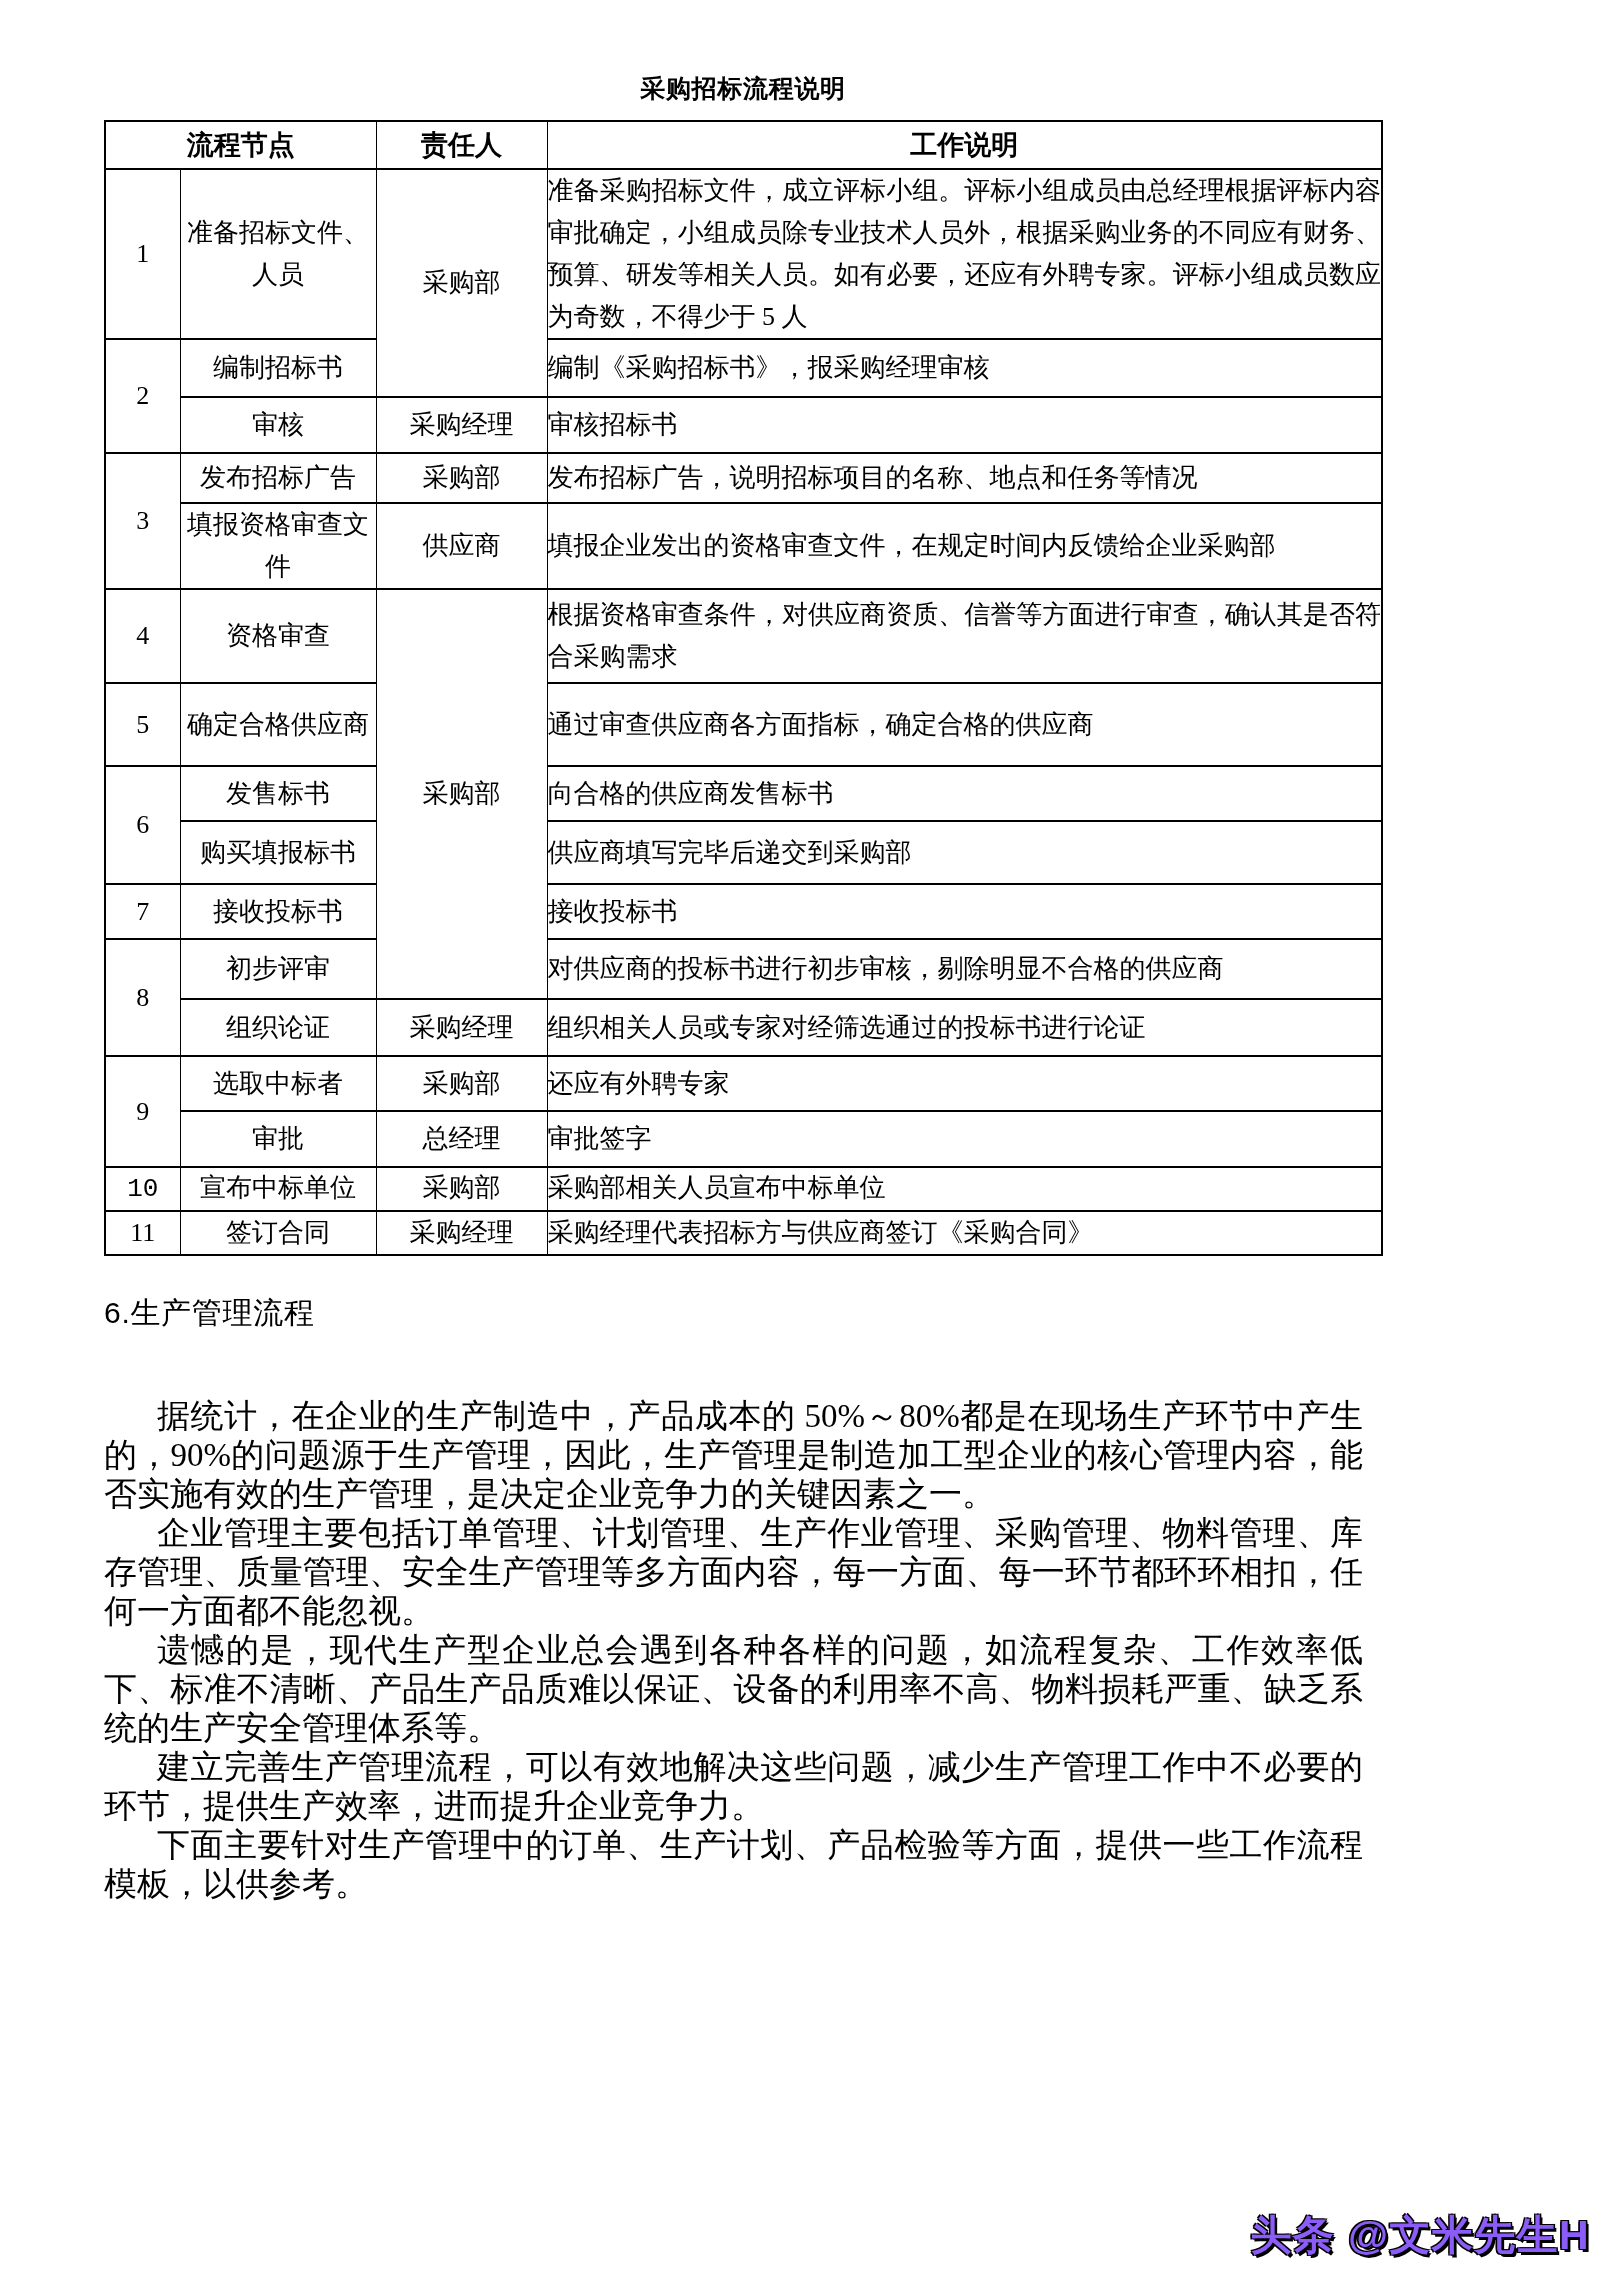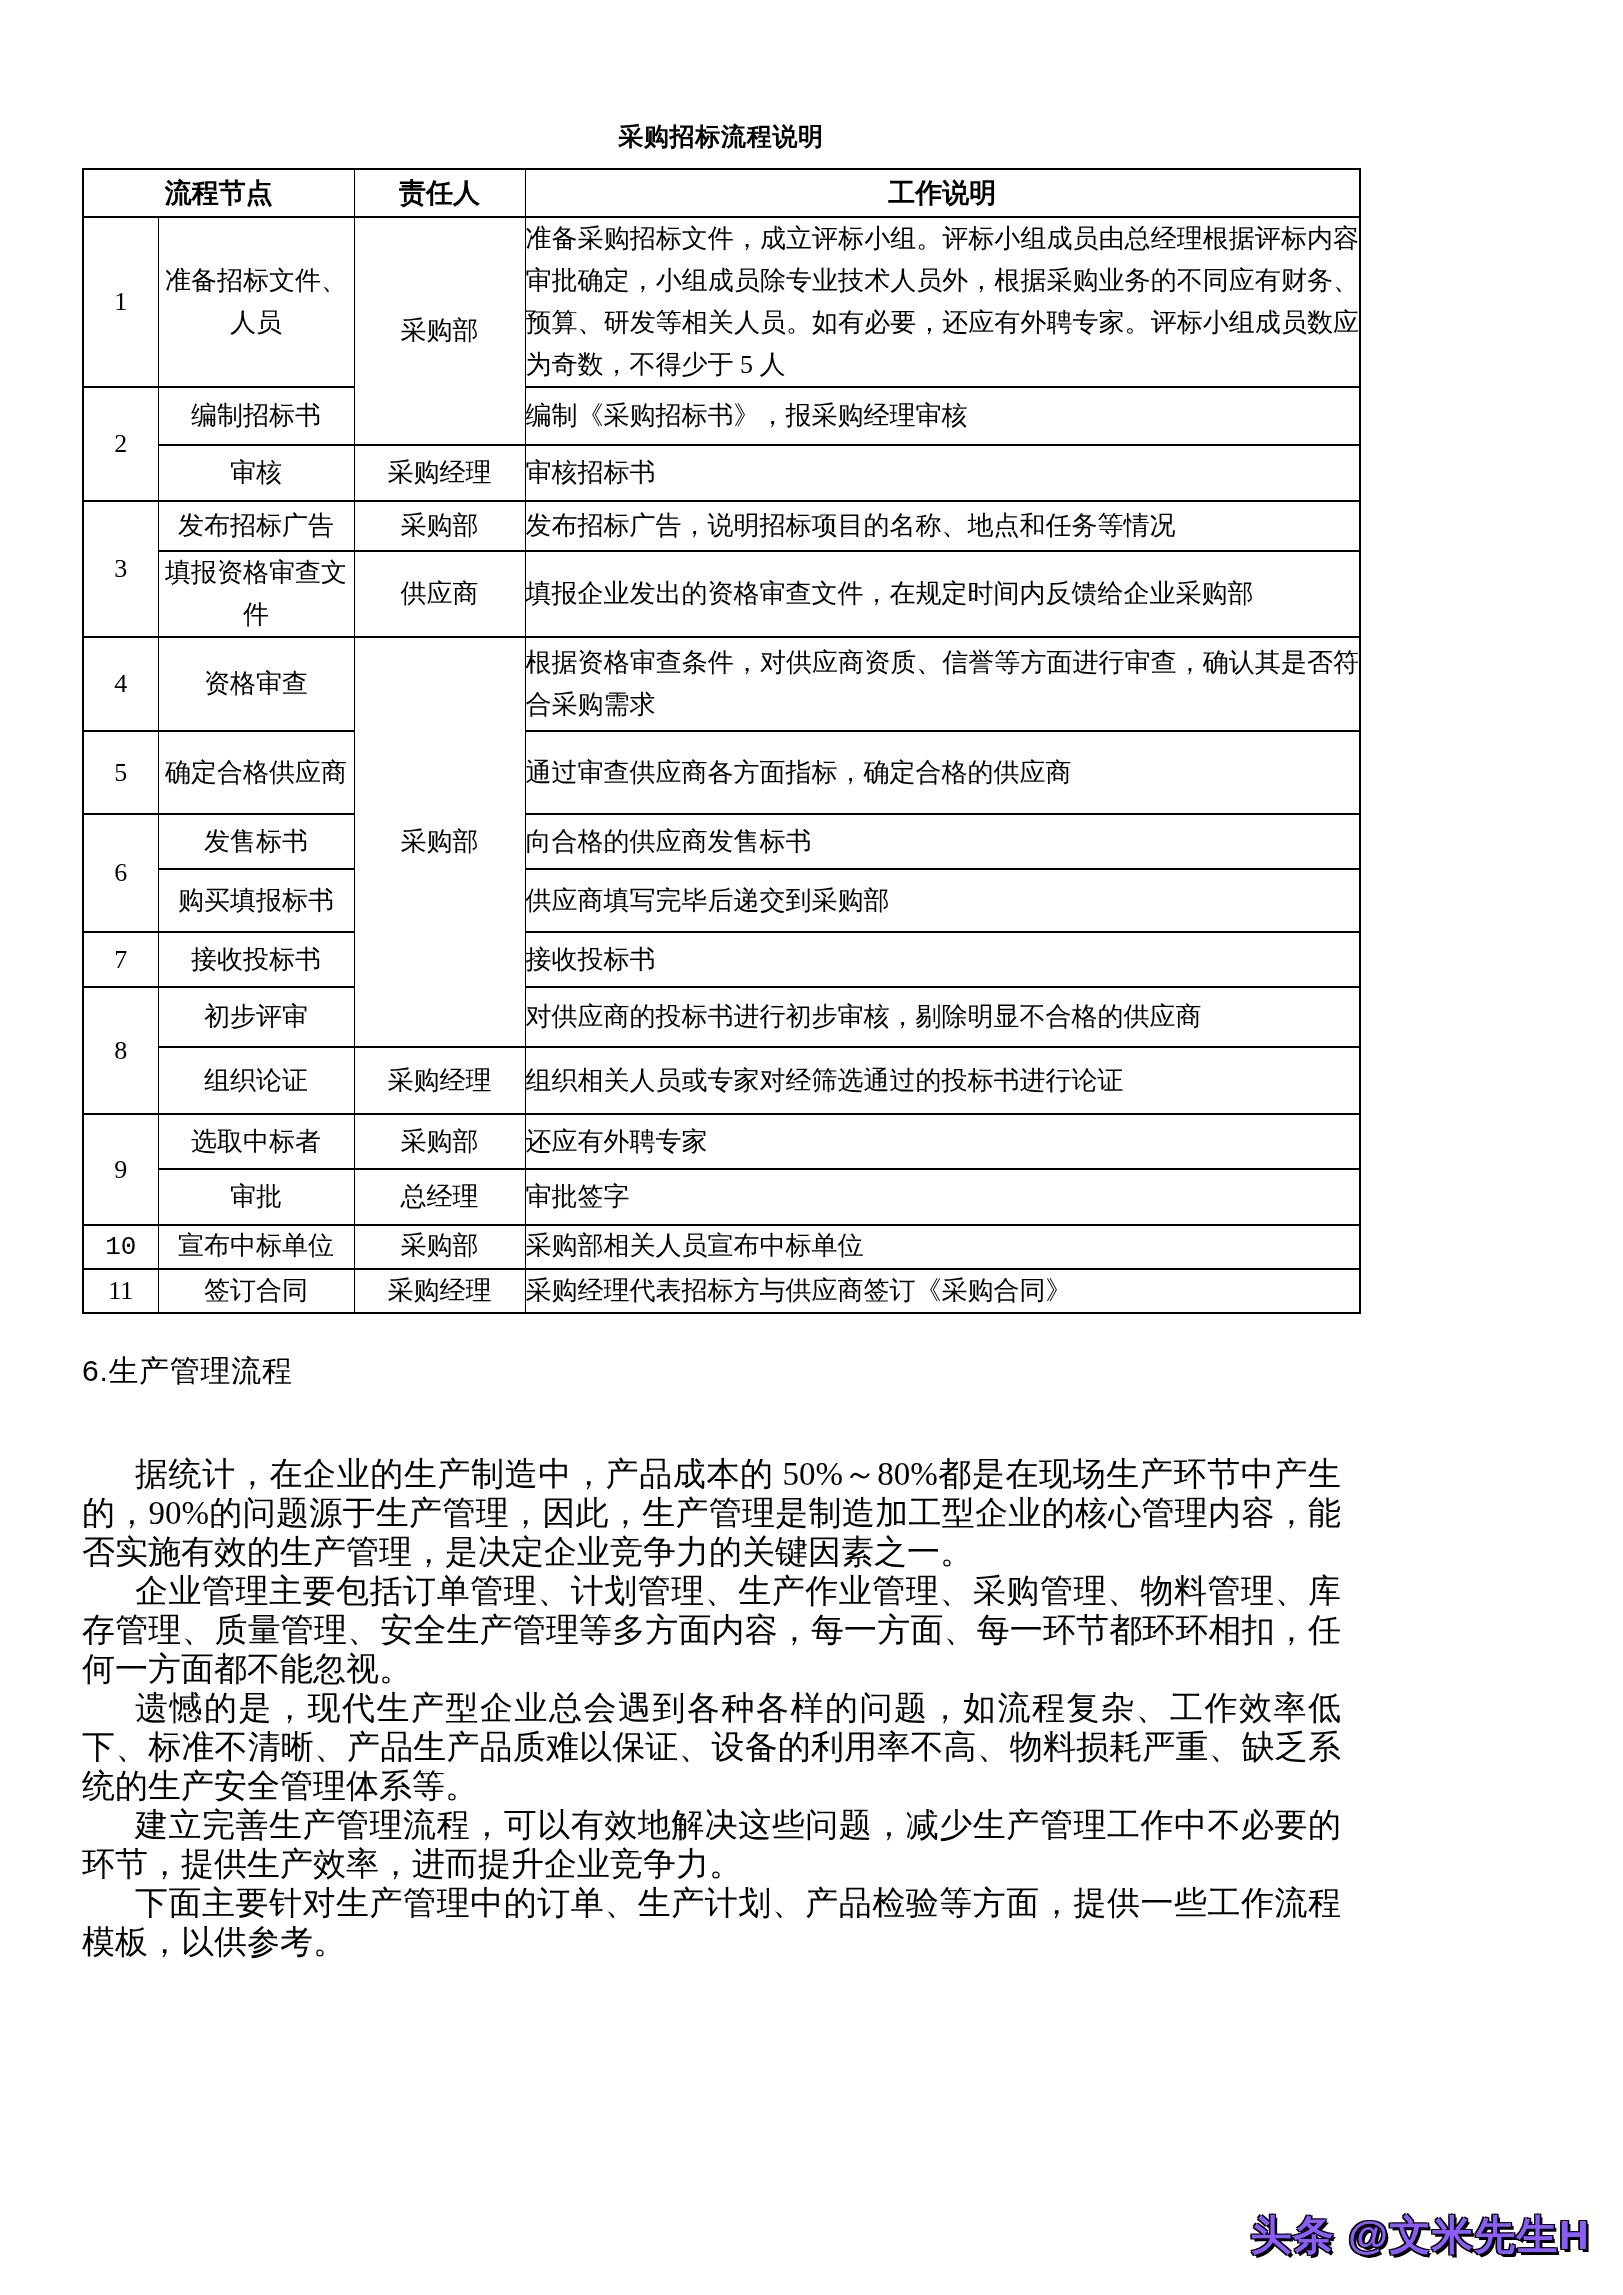--- a/index.html
+++ b/index.html
@@ -6,22 +6,22 @@
   body{
     width:1623px;height:2295px;
     background:#ffffff;
     color:#000;
     font-family:"Liberation Serif","DejaVu Serif",serif;
     position:relative;
     overflow:hidden;
   }
   .doc{
     width:1278px;
-    margin-left:82px;
-    padding-top:120px;
+    margin-left:104px;
+    padding-top:72px;
   }
   .doc-title{
     text-align:center;
     font-size:25px;
     font-weight:bold;
     letter-spacing:0.7px;
     margin:0 0 15px 0;
   }
   table.flow{
     border-collapse:collapse;
@@ -53,21 +53,21 @@
   }
   td.no,td.person{text-align:center;}
   td.node{text-align:center;padding:2.7px 6.8px;}
   td.desc{
     text-align:justify;
     padding:2.7px 20.5px 2.7px 16.4px;
   }
   tr.h245{height:167px;} tr.h85{height:58px;} tr.h82{height:56px;}
   tr.h74{height:50px;}  tr.h124{height:85px;} tr.h138{height:94px;}
   tr.h122{height:83px;} tr.h80{height:55px;} tr.h93{height:63px;}
-  tr.h88{height:60px;}  tr.h84{height:67px;} tr.h77{height:34px;font-family:Liberation Mono, monospace;}
+  tr.h88{height:60px;}  tr.h84{height:57px;} tr.h77{height:34px;font-family:Liberation Mono, monospace;}
   tr.h73{height:42px;}
   .section-heading{
     font-family:"Liberation Sans","DejaVu Sans",sans-serif;
     font-size:30px;
     font-weight:normal;
     margin:37px 0 63px 0;
     letter-spacing:0.7px;
   }
   .body-text{width:1259px;}
   .body-text p{

